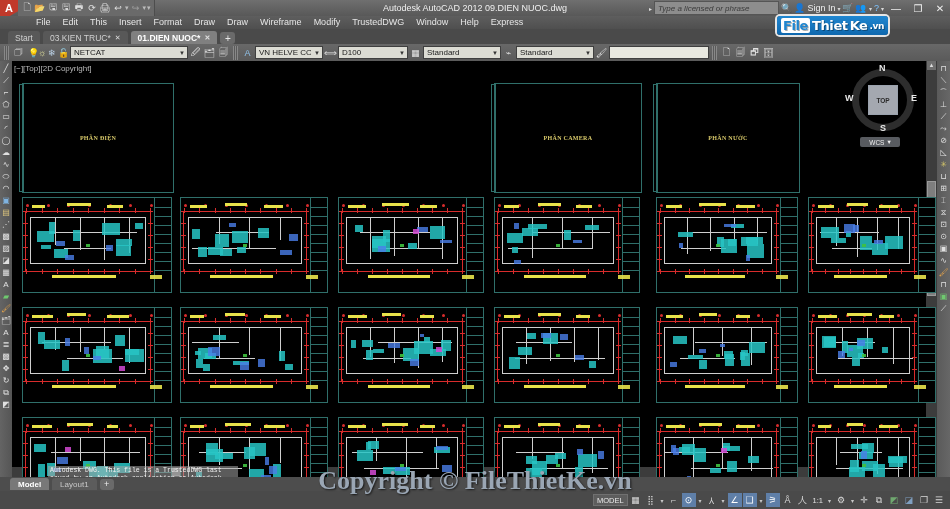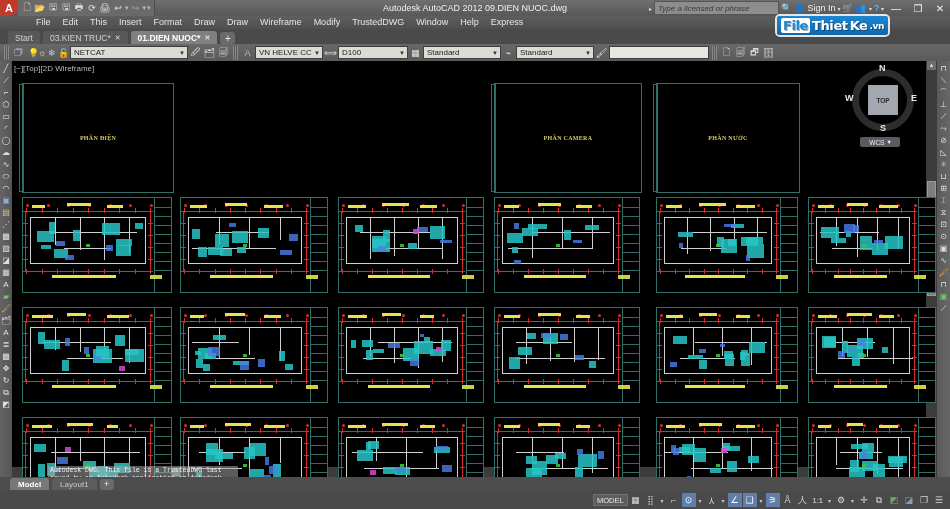--- a/index.html
+++ b/index.html
@@ -333,21 +333,21 @@
     </div>
     <div class="grip"></div>
     <div class="tbtn">🗋</div>
     <div class="tbtn">🗐</div>
     <div class="tbtn">🗗</div>
     <div class="tbtn">🗄</div>
   </div>
 
   <div class="canvas">
 
-    <div class="vplabel">[−][Top][2D Wireframe]</div>
+    <div class="vplabel">[−][Top][2D Copyright]</div>
 
     <div class="ltool">
       <div class="ti">╱</div>
       <div class="ti">⟋</div>
       <div class="ti">⌐</div>
       <div class="ti">⬠</div>
       <div class="ti">▭</div>
       <div class="ti">◜</div>
       <div class="ti">◯</div>
       <div class="ti">☁</div>
@@ -1803,14 +1803,15 @@
     <div class="sbtn">❐</div>
     <div class="sbtn">☰</div>
   </div>
 
   <div class="wm-logo">
     <b class="w1">File</b>
     <b>Thiet</b>
     <b>Ke</b>
     <b class="w3">.vn</b>
   </div>
+  <div class="wm-big">Copyright © FileThietKe.vn</div>
 
 </div>
 
 </body></html>

